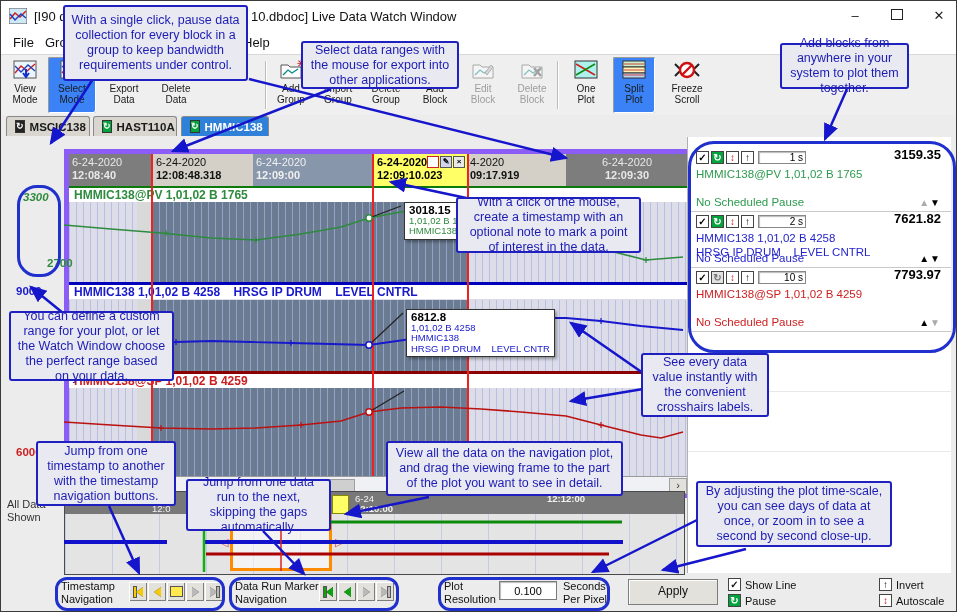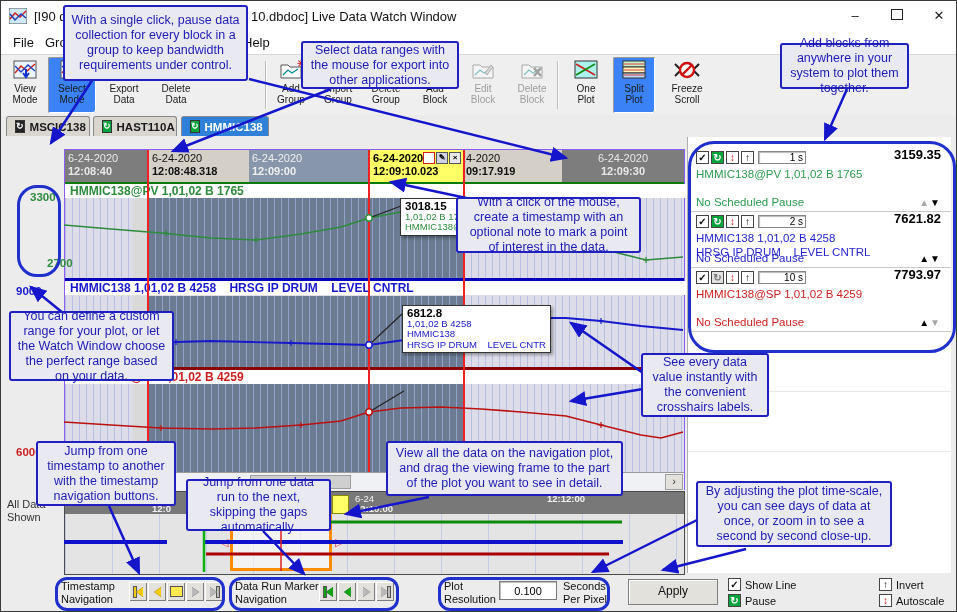--- a/index.html
+++ b/index.html
@@ -19,21 +19,21 @@
   .tbtn .ticon{display:inline-block;width:26px;height:22px;position:relative;margin-bottom:1px;}
   .tsep{position:absolute;top:6px;width:1px;height:48px;background:#bdbdbd;box-shadow:1px 0 0 #ffffff;}
   
   #tabrow{left:0;top:114px;width:955px;height:22px;background:#ececec;}
   .tab{position:absolute;top:1px;height:20px;background:#d9d6d0;border:1px solid #8a8a8a;border-bottom:none;
        border-radius:3px 3px 0 0;font-size:11.5px;font-weight:bold;color:#1a1a1a;display:flex;align-items:center;gap:5px;padding:0 8px;box-sizing:border-box;}
   .tab.sel{background:#2e80d8;color:#ffffff;}
   .tabicon{display:inline-block;width:13px;height:13px;border:1px solid #333;box-sizing:border-box;
            font-size:9px;line-height:11px;text-align:center;color:#fff;background:#00a33c;font-weight:bold;}
   
-  #plot{left:63px;top:148px;width:619px;height:339px;border:1px solid #8b5cf6;background:#dcdde8;box-sizing:content-box;}
+  #plot{left:63px;top:148px;width:619px;height:339px;border:5px solid #8b5cf6;background:#dcdde8;box-sizing:content-box;}
   .tsrow{position:absolute;left:0;top:0;height:32px;width:619px;background:#7d7d7d;overflow:hidden;}
   .tseg{position:absolute;top:0;height:32px;font-size:11px;line-height:13px;padding:2px 3px;box-sizing:border-box;white-space:nowrap;overflow:hidden;}
   .tseg .t2{font-weight:bold;}
   .greenline{position:absolute;left:0;top:32px;width:619px;height:2px;background:#0a7a0a;}
   .strip{position:absolute;left:0;width:619px;height:14px;background:#ffffff;font-size:12px;font-weight:bold;white-space:pre;padding-left:5px;line-height:14px;overflow:hidden;}
   .parea{position:absolute;left:0;width:619px;background:#dcdde8;
          background-image:repeating-linear-gradient(90deg,#b9bfe0 0px,#b9bfe0 1px,transparent 1px,transparent 7px);}
   .darkband{position:absolute;left:83px;top:0;width:315px;height:100%;background:#6b7c92;
          background-image:repeating-linear-gradient(90deg,#93a2c8 0px,#93a2c8 1px,transparent 1px,transparent 7px);}
   .plainband{position:absolute;left:68px;top:0;width:14px;height:100%;background:#d9d9d9;}
@@ -268,21 +268,21 @@
         <div class="hbtn">›</div>
       </div>
     </div>
 
   <div id="axis"></div>
 
   <div id="nav" class="abs">
     <div id="navhead">
         <div class="navts" style="left: 87px; top: 2px;">
           <div>6-24</div>
-          <div style="font-weight: bold;">12:0</div>
+          <div style="font-weight: normal;">12:0</div>
         </div>
         <div class="navts" style="left: 290px; top: 2px;">
           <div>6-24</div>
           <div style="font-weight: bold;">12:10:00</div>
         </div>
         <div class="navts" style="left: 482px; top: 2px;">
           <div></div>
           <div style="font-weight: bold;">12:12:00</div>
         </div>
       </div>
@@ -460,21 +460,21 @@
       <line x1="470" y1="198" x2="390" y2="181" stroke="#1515cc" stroke-width="2.5" marker-end="url(#ah)"></line>
       <line x1="62" y1="312" x2="30" y2="286" stroke="#1515cc" stroke-width="2.5" marker-end="url(#ah)"></line>
       <line x1="642" y1="372" x2="570" y2="322" stroke="#1515cc" stroke-width="2.5" marker-end="url(#ah)"></line>
       <line x1="642" y1="388" x2="570" y2="400" stroke="#1515cc" stroke-width="2.5" marker-end="url(#ah)"></line>
       <line x1="108" y1="505" x2="138" y2="572" stroke="#1515cc" stroke-width="2.5" marker-end="url(#ah)"></line>
       <line x1="262" y1="530" x2="303" y2="573" stroke="#1515cc" stroke-width="2.5" marker-end="url(#ah)"></line>
       <line x1="428" y1="496" x2="345" y2="513" stroke="#1515cc" stroke-width="2.5" marker-end="url(#ah)"></line>
       <line x1="700" y1="517" x2="592" y2="571" stroke="#1515cc" stroke-width="2.5" marker-end="url(#ah)"></line>
       <line x1="745" y1="548" x2="662" y2="569" stroke="#1515cc" stroke-width="2.5" marker-end="url(#ah)"></line>
     </svg>
-<div class="abs axis-label" style="left: 29px; top: 190px; color: rgb(46, 139, 61);">3300</div>
+<div class="abs axis-label" style="left: 22px; top: 190px; color: rgb(46, 139, 61); font-style: italic;">3300</div>
     <div class="abs axis-label" style="left: 22px; top: 256px; color: rgb(46, 139, 61); margin-left: 24px;">2700</div>
     <div class="abs axis-label" style="left: 15px; top: 284px; color: rgb(24, 24, 204);">9000</div>
     <div class="abs axis-label" style="left: 15px; top: 445px; color: rgb(204, 31, 31);">6000</div>
     <div class="capsule" style="left: 16px; top: 184px; width: 44px; height: 92px; border-radius: 20px;"></div>
     <div class="capsule" style="left: 687px; top: 140px; width: 268px; height: 212px; border-radius: 26px;"></div>
     <div class="capsule" style="left: 54px; top: 576px; width: 170px; height: 34px; border-radius: 12px;"></div>
     <div class="capsule" style="left: 228px; top: 576px; width: 170px; height: 34px; border-radius: 12px;"></div>
     <div class="capsule" style="left: 437px; top: 576px; width: 172px; height: 34px; border-radius: 12px;"></div>
   </div>
 

